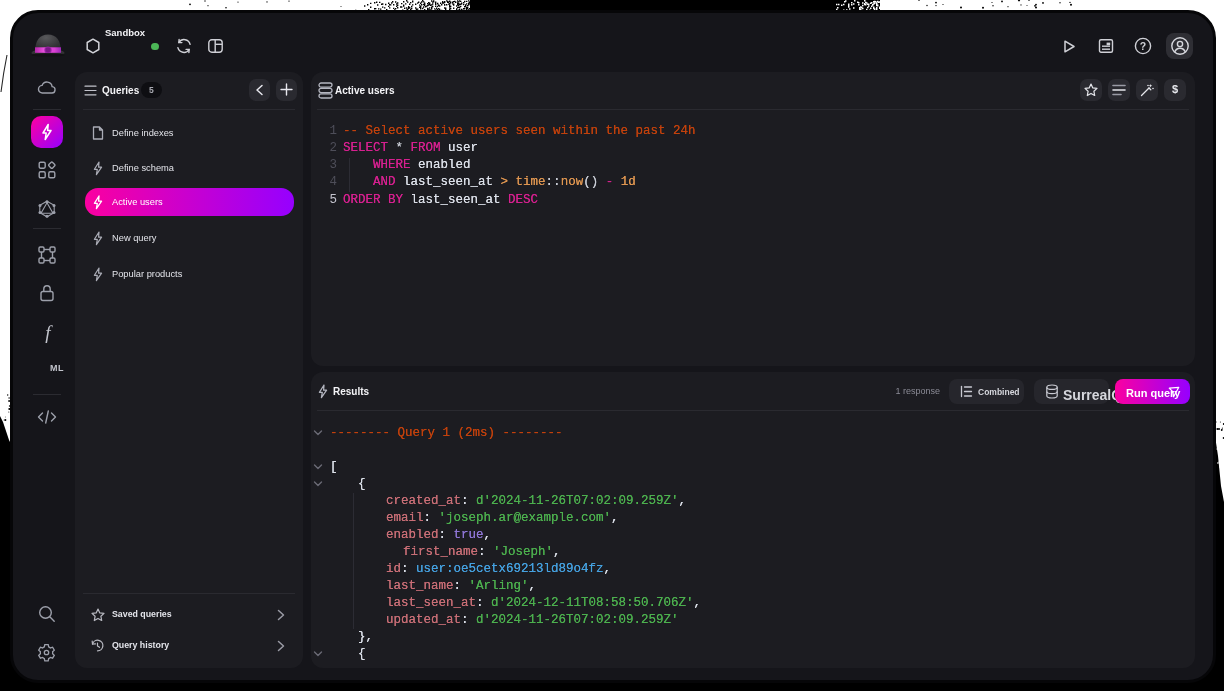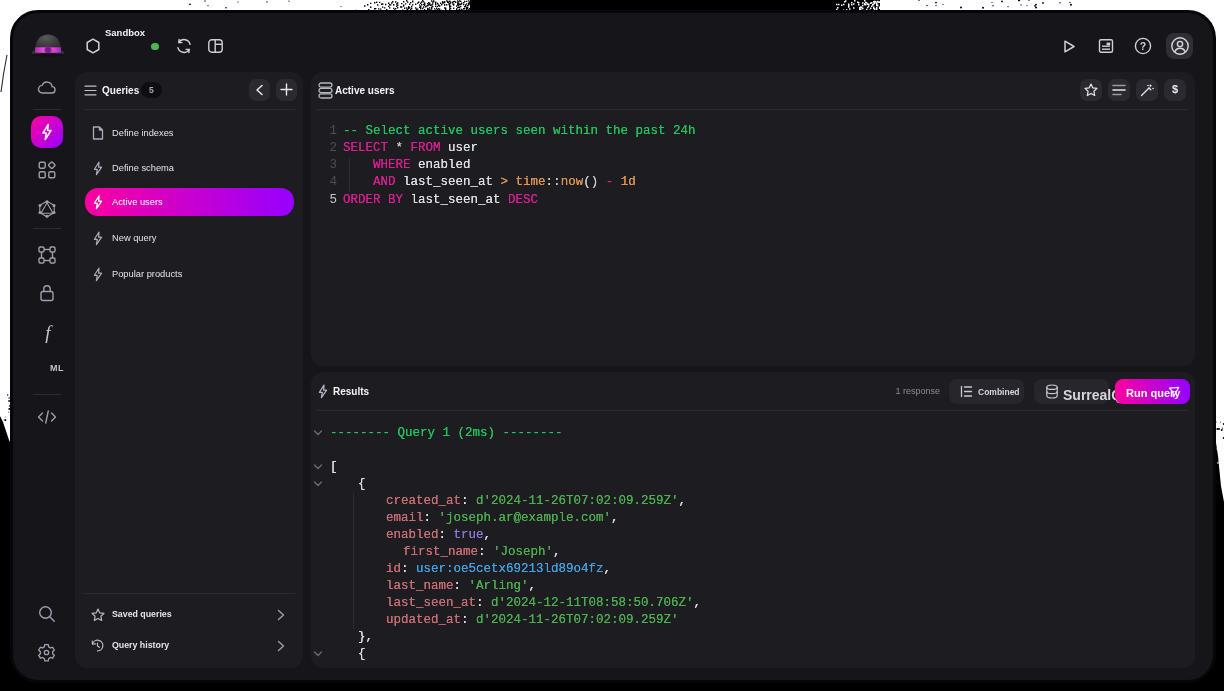--- a/index.html
+++ b/index.html
@@ -13,21 +13,21 @@
   #peditor{left:311px;top:72px;width:884px;height:294px;}
   #presults{left:311px;top:372px;width:884px;height:296px;}
   .hdr{position:absolute;font-size:10px;font-weight:bold;color:#f4f4f7;z-index:3;}
   .divider{position:absolute;height:1px;background:#2a2a30;z-index:3;}
   .btn{position:absolute;background:#2a2a30;border-radius:7px;z-index:3;}
   .mono{position:absolute;font-family:"Liberation Mono",monospace;font-size:12.5px;text-shadow:0 0 0.4px currentColor;
         line-height:17.2px;white-space:pre;z-index:3;color:#dce0e9;}
   .lnum{position:absolute;font-family:"Liberation Mono",monospace;font-size:12.5px;
         line-height:17.2px;color:#4e4e59;z-index:3;text-align:right;width:26px;}
   .k{color:#d6208f;text-align:right;}  
-  .c{color:#22c55e;}  
+  .c{color:#c2410c;}  
   .o{color:#de9550;}  
   .p{color:#c9cdd6;}  
   .key{color:#c96e76;} 
   .str{color:#4cb04e;} 
   .boo{color:#8f76d6;} 
   .rec{color:#45a1e0;} 
   .ui{position:absolute;z-index:3;}
   .listitem{position:absolute;font-size:9.3px;color:#e3e4ea;z-index:3;}
 </style>
 </head>

